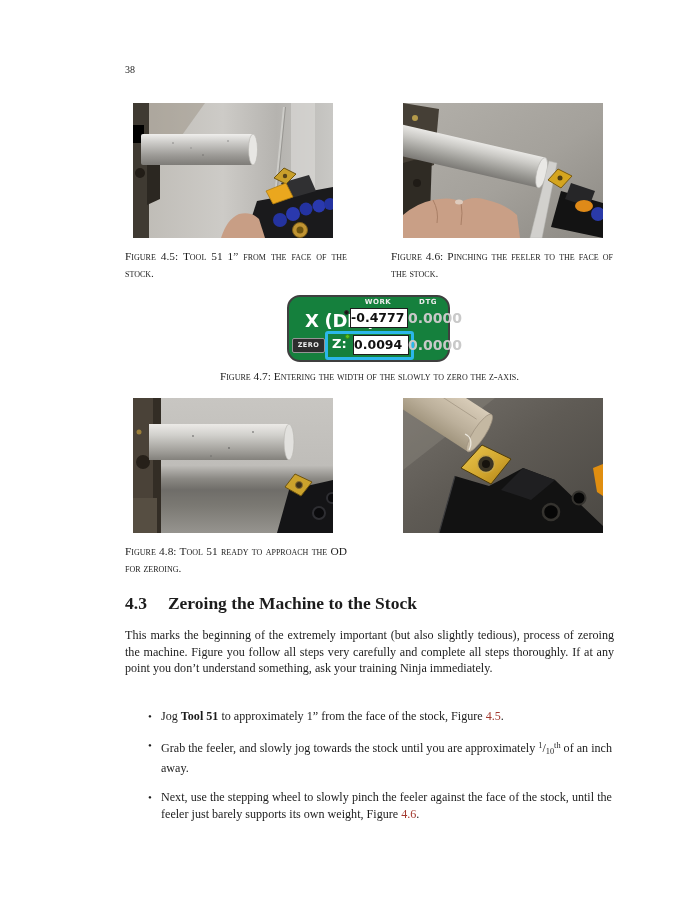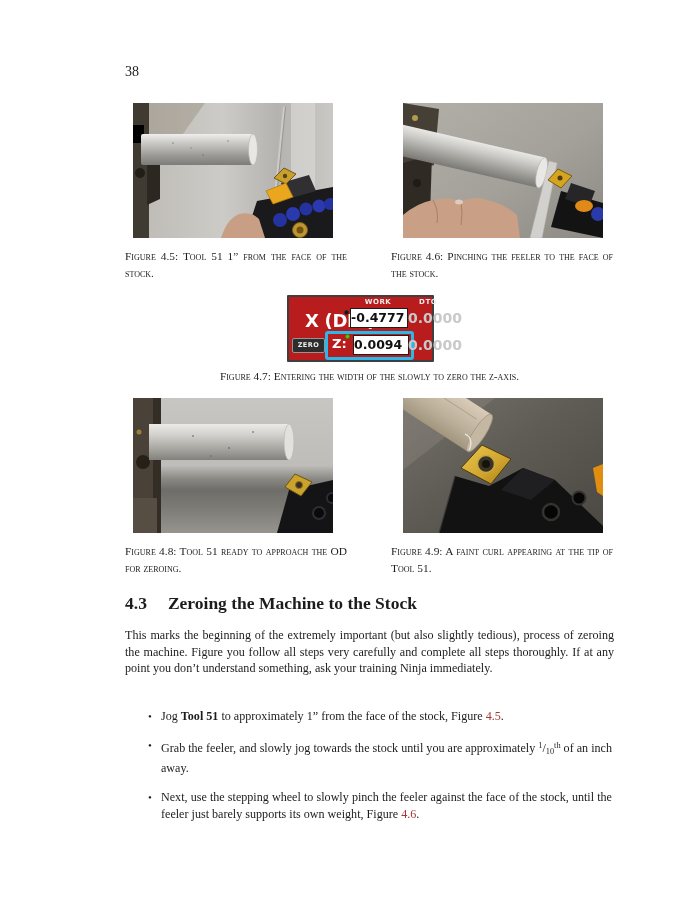--- a/index.html
+++ b/index.html
@@ -1,30 +1,30 @@
 <!DOCTYPE html>
 <html><head>
 <meta charset="utf-8">
 <style>
   html,body{margin:0;padding:0;background:#ffffff;}
   .page{position:relative;width:695px;height:899px;background:#ffffff;overflow:hidden;
         font-family:"Liberation Serif","DejaVu Serif",serif;color:#1c1c1c;}
   
   .hdr{position:absolute;left:125px;top:64px;width:492px;display:flex;justify-content:space-between;align-items:baseline;}
-  .hdr .pgnum{font-size:14px;}
+  .hdr .pgnum{font-size:10px;}
   .hdr .chap{font-style:italic;font-size:12.6px;letter-spacing:.2px;}
   
   .photo{position:absolute;width:200px;height:135px;overflow:hidden;}
   .photo svg{display:block;width:200px;height:135px;}
   
   .cap{position:absolute;width:222px;font-variant:small-caps;font-size:11.4px;line-height:17px;text-align:justify;}
   .capc{position:absolute;left:125px;top:370px;width:489px;font-variant:small-caps;font-size:11.4px;text-align:center;}
   
-  .dro{position:absolute;left:287px;top:295px;width:147px;height:67px;background:#b91c1c;
-       border:2px solid #3f3f3f;border-radius:1px;box-sizing:border-box;
+  .dro{position:absolute;left:287px;top:295px;width:163px;height:67px;background:#15803d;
+       border:2px solid #3f3f3f;border-radius:13px;box-sizing:border-box;
        font-family:"DejaVu Sans","Liberation Sans",sans-serif;}
   .dro *{box-sizing:border-box;}
   .dro-colhdr{position:absolute;top:1px;font-size:7px;font-weight:bold;color:#ececec;letter-spacing:.5px;text-align:center;}
   .dro-xlabel{position:absolute;left:16px;top:13px;font-size:18px;font-weight:bold;color:#fff;letter-spacing:-.3px;}
   .dro-dot{position:absolute;width:5px;height:5px;border-radius:50%;}
   .dro-box{position:absolute;width:58px;height:20px;background:#ffffff;border:1px solid #1d1d1d;
            font-size:12.5px;font-weight:bold;color:#111;padding:1px 3px 0 0;}
   .dro-dtg{position:absolute;width:40px;font-size:14px;font-weight:bold;color:#c9c9c9;text-align:center;}
   .dro-zero{position:absolute;left:3px;top:41px;width:33px;height:15px;background:#2d2d2d;border:1px solid #959595;
             border-radius:2px;color:#eee;font-size:6.5px;font-weight:bold;text-align:center;line-height:13px;letter-spacing:.5px;}
@@ -257,21 +257,20 @@
         <polygon points="79,47 108,61 88,86 58,70" fill="url(#d-gold)" stroke="#4f3c08" stroke-width="1"></polygon>
         <circle cx="83" cy="66" r="8.5" fill="#3a3424" stroke="#caa845" stroke-width="1.5"></circle>
         <circle cx="83" cy="66" r="4" fill="#16130d"></circle>
       </g>
       <path d="M66,52 c4,-8 1,-14 -4,-16" stroke="#ece8de" stroke-width="1.3" fill="none"></path>
       <polygon points="190,70 200,66 200,98 194,94" fill="#e08e10"></polygon>
     </svg>
   </div>
 
   <div class="cap" style="left:125px;top:543px;">Figure 4.8: Tool 51 ready to approach the OD for zeroing.</div>
-  <div class="cap" style="left:391px;top:543px;">Figure 4.9: A faint curl appearing at the tip of Tool 51.</div>
 
   <div class="sec">
     <span>4.3</span>
     <span>Zeroing the Machine to the Stock</span>
   </div>
 
   <div class="para">This marks the beginning of the extremely important (but also slightly tedious), process of zeroing the machine. Figure you follow all steps very carefully and complete all steps thoroughly. If at any point you don’t understand something, ask your training Ninja immediately.</div>
 
   <div class="bullets">
     <div class="bullet-item">

